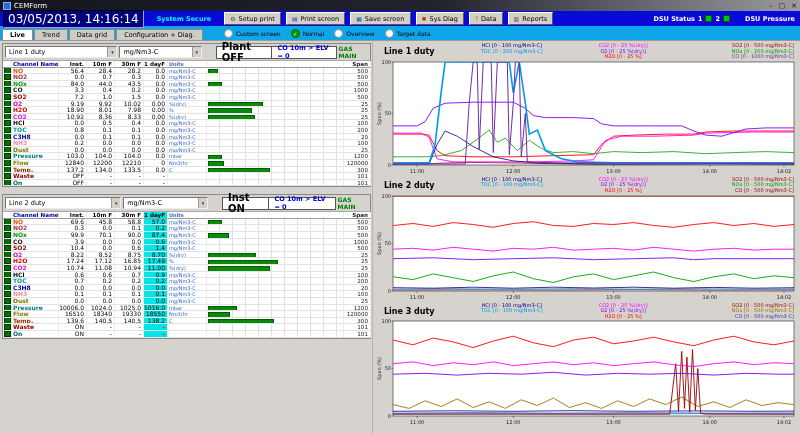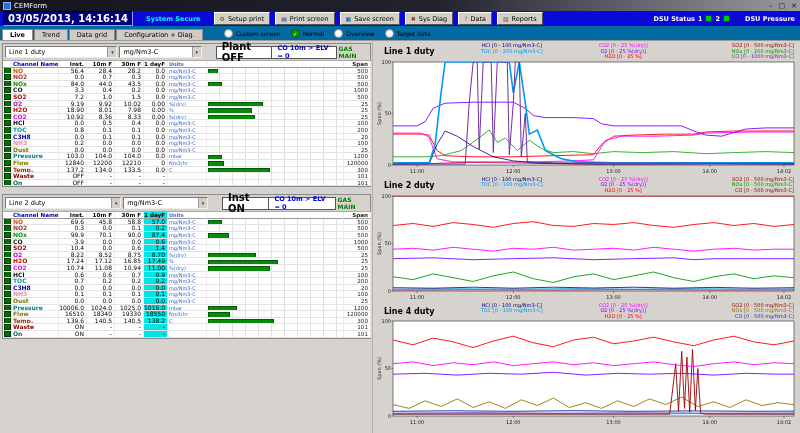--- a/index.html
+++ b/index.html
@@ -8,30 +8,30 @@
   
   .titlebar{height:11px;background:linear-gradient(90deg,#14141e 0%,#23232e 55%,#9a9aa0 100%);
     display:flex;align-items:center;color:#fff;font-size:7px;padding:0 3px;gap:3px;}
   .appicon{width:6px;height:6px;background:#2a6cd4;border:1px solid #7fb0ff;}
   .winbtns{margin-left:auto;display:flex;gap:6px;color:#222;font-size:7px;align-items:center;}
   .winbtns span{color:#1a1a1a;}
   
   .toolbar{height:15px;background:#0a0ad8;display:flex;align-items:center;gap:5px;padding:0 3px;}
   .datebox{background:#00007a;color:#fff;border-top:1px solid #000;border-left:1px solid #000;
     border-bottom:1px solid #9a9aff;border-right:1px solid #9a9aff;
-    font-size:10px;font-weight:bold;padding:1px 4px;}
+    font-size:12px;font-weight:normal;padding:1px 4px;}
   .secure{color:#00ffff;font-size:6.5px;font-weight:bold;margin:0 8px;}
   .tbtn{background:#d4d0c8;border:1px solid;border-color:#fff #555 #555 #fff;color:#000;
     font-size:6.5px;height:11px;display:flex;align-items:center;gap:3px;padding:0 5px;cursor:pointer;}
   .tbtn .ticon{font-size:6px;line-height:6px;}
   .dsu{margin-left:auto;display:flex;align-items:center;gap:3px;color:#fff;font-size:6.5px;font-weight:bold;}
   .led{width:5px;height:5px;background:#00c800;border:1px solid #005500;border-radius:1px;display:inline-block;}
   .dsuconn{color:#fff;font-size:6.5px;font-weight:bold;margin-left:10px;margin-right:2px;}
   
-  .tabrow{height:13px;display:flex;align-items:flex-end;background:#0369a1;border-bottom:1px solid #9a9a9a;
+  .tabrow{height:13px;display:flex;align-items:flex-end;background:#0ea5e9;border-bottom:1px solid #9a9a9a;
     padding:1px 2px 0 2px;gap:1px;}
   .tab{font-size:6.5px;padding:1px 7px 1px 7px;border:1px solid #8a8a8a;border-bottom:none;background:#cfccc4;color:#000;cursor:pointer;}
   .tab.active{background:#fff;font-weight:bold;}
   .viewopts{display:flex;align-items:center;gap:10px;margin-left:20px;padding-bottom:2px;}
   .vopt{display:flex;align-items:center;gap:3px;font-size:6px;color:#000;cursor:pointer;}
   .vcircle{width:7px;height:7px;border-radius:50%;background:#fff;border:1px solid #8a8a8a;
     display:flex;align-items:center;justify-content:center;font-size:5px;color:#fff;}
   .vcircle.on{background:#00a000;border-color:#006000;}
   
   .main{display:flex;height:395px;}
@@ -746,21 +746,21 @@
             <polyline points="17.0,95.1 77.2,94.7 137.3,95.1 197.5,94.6 257.6,95.1 317.8,94.7 377.9,95.1 418.0,94.9" fill="none" stroke="#0099ee" stroke-width="0.8" clip-path="url(#clip1)"></polyline>
             <polyline points="17.0,93.7 57.1,94.2 97.2,93.2 137.3,94.2 177.4,93.2 217.5,94.0 257.6,93.2 297.7,94.2 337.8,93.4 377.9,94.2 418.0,93.7" fill="none" stroke="#000080" stroke-width="0.8" clip-path="url(#clip1)"></polyline>
             <polyline points="17.0,82.8 37.0,85.6 57.1,79.9 77.2,83.7 97.2,87.5 117.3,81.8 137.3,78.0 157.3,84.7 177.4,88.5 197.5,82.8 217.5,79.9 237.6,85.6 257.6,81.8 277.7,78.0 297.7,83.7 317.8,87.5 337.8,82.8 357.8,79.9 377.9,84.7 397.9,81.8 418.0,83.7" fill="none" stroke="#00a000" stroke-width="0.9" clip-path="url(#clip1)"></polyline>
             <polyline points="17.0,64.7 57.1,63.8 97.2,65.7 137.3,64.7 177.4,63.8 217.5,65.7 257.6,64.7 297.7,63.8 317.8,65.7 337.8,64.7 377.9,64.7 418.0,64.7" fill="none" stroke="#8000ff" stroke-width="0.9" clip-path="url(#clip1)"></polyline>
             <polyline points="17.0,55.2 37.0,54.3 57.1,56.1 77.2,53.3 97.2,55.2 117.3,57.1 137.3,54.3 157.3,55.2 177.4,53.3 197.5,56.1 217.5,55.2 237.6,54.3 257.6,56.1 277.7,53.3 297.7,55.2 317.8,57.1 337.8,55.2 357.8,54.3 377.9,56.1 397.9,55.2 418.0,55.2" fill="none" stroke="#ff00ff" stroke-width="0.9" clip-path="url(#clip1)"></polyline>
             <polyline points="17.0,31.5 37.0,29.5 57.1,32.4 77.2,28.6 97.2,30.5 117.3,33.3 137.3,29.5 157.3,27.7 177.4,31.5 197.5,32.4 217.5,29.5 237.6,30.5 257.6,28.6 277.7,31.5 297.7,33.3 317.8,30.5 337.8,28.6 357.8,31.5 377.9,29.5 397.9,32.4 418.0,30.5" fill="none" stroke="#ff0000" stroke-width="0.9" clip-path="url(#clip1)"></polyline>
           </svg>
         </div>
         <div class="chart">
           <div class="chead">
-            <div class="ctitle">Line 4 duty</div>
+            <div class="ctitle">Line 3 duty</div>
             <div class="legcol">
               <div style="color: rgb(0, 0, 128);">HCl [0 - 100 mg/Nm3-C]</div>
               <div style="color: rgb(0, 153, 238);">TOC [0 - 100 mg/Nm3-C]</div>
             </div>
             <div class="legcol">
               <div style="color: rgb(255, 0, 255);">CO2 [0 - 25 %(dry)]</div>
               <div style="color: rgb(128, 0, 255);">O2 [0 - 25 %(dry)]</div>
               <div style="color: rgb(255, 0, 0);">H2O [0 - 25 %]</div>
             </div>
             <div class="legcol r">

